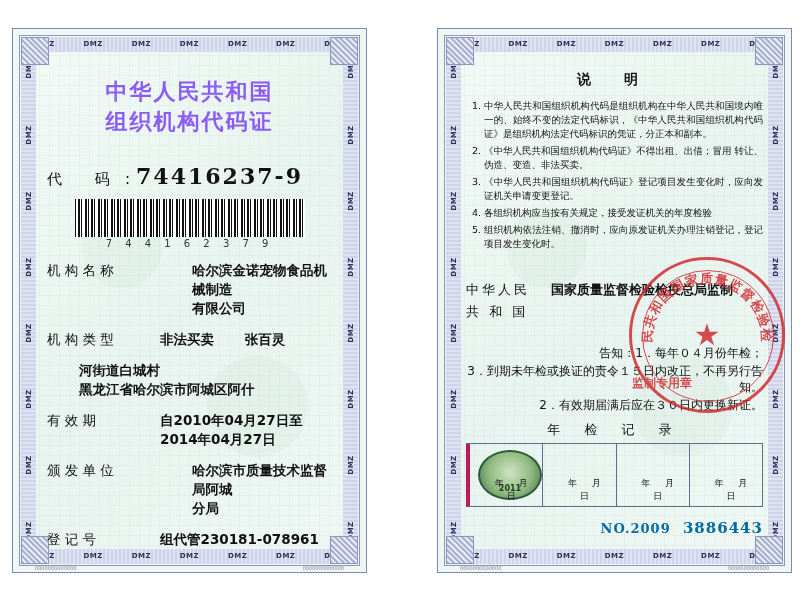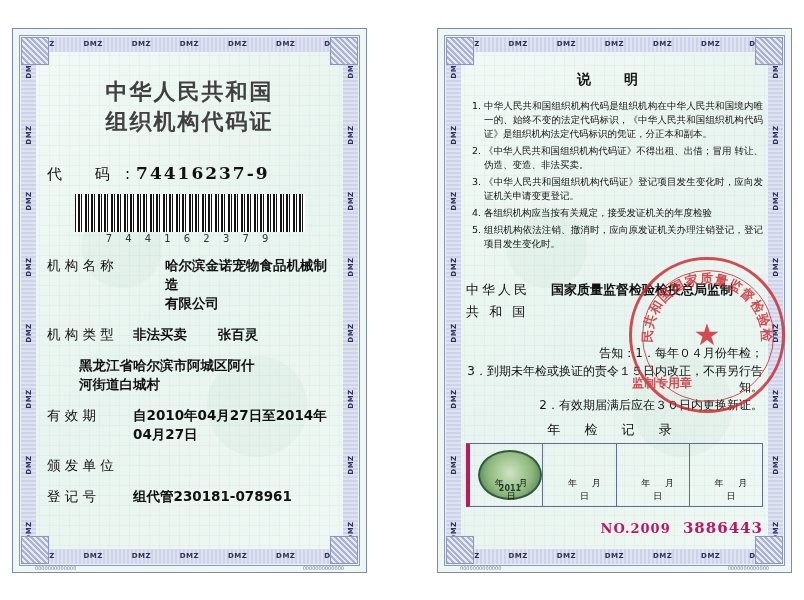--- a/index.html
+++ b/index.html
@@ -86,53 +86,53 @@
     position:absolute;
     left:28px;right:28px;top:30px;bottom:30px;
     color:#111;
   }
 
   
   .title{
     text-align:center;
     font-family:"DejaVu Sans","Liberation Sans",sans-serif;
     font-weight:bold;
-    color:#404040;
+    color:#8b5cf6;
     font-size:22px;
     line-height:30px;
     letter-spacing:2px;
     margin-top:18px;
   }
   .title .l2{font-size:22px;}
 
   .code-row{
     display:flex;align-items:baseline;margin-top:26px;padding-left:6px;
   }
   .code-label{
     font-size:15px;color:#111;letter-spacing:14px;width:78px;
   }
   .code-colon{font-size:15px;margin-right:6px;}
   .code-value{
     font-family:"DejaVu Serif","Liberation Serif",serif;
-    font-weight:bold;font-size:17px;letter-spacing:2px;
+    font-weight:bold;font-size:22px;letter-spacing:2px;
   }
 
   .barcode{
     margin:10px auto 0 auto;
     width:230px;height:38px;
     background:repeating-linear-gradient(90deg,
       #111 0 1px,#fff 1px 3px,#111 3px 5px,#fff 5px 6px,#111 6px 7px,#fff 7px 10px,
       #111 10px 12px,#fff 12px 13px);
   }
   .barcode-caption{
     text-align:center;font-size:10px;letter-spacing:5px;margin-top:1px;color:#333;
   }
 
   .field{
-    display:flex;margin-top:12px;padding-left:6px;font-size:13.5px;line-height:19px;
+    display:flex;margin-top:12px;padding-left:6px;font-size:13.5px;line-height:19px;gap:27px;
   }
   .field .lab{
     width:86px;flex:0 0 86px;color:#111;white-space:nowrap;
   }
   .field .val{
     font-weight:bold;color:#111;
   }
   .field .val .sub{display:block;font-weight:bold;margin-left:32px;}
   .field .val .nm2{margin-left:26px;}
 
@@ -198,21 +198,21 @@
   }
   .seal-img{
     position:absolute;left:8px;top:6px;width:60px;height:46px;border-radius:50%;
     background:radial-gradient(circle at 50% 45%,#cfe4c2 0%,#8fb97e 55%,#3f6d4a 100%);
     border:2px solid #2f5b3c;
   }
   .seal-img .yr{
     position:absolute;left:0;right:0;bottom:5px;text-align:center;font-size:8px;color:#1d3f29;font-weight:bold;
   }
   .nobox{
-    margin-top:12px;text-align:right;color:#be185d;font-weight:bold;
+    margin-top:12px;text-align:right;color:#0369a1;font-weight:bold;
     font-family:"DejaVu Serif","Liberation Serif",serif;font-size:15px;letter-spacing:1px;
   }
   .nobox .no-label{font-size:13px;margin-right:6px;}
   .watermark{
     position:absolute;left:0;right:0;top:0;bottom:0;
     background:
       radial-gradient(circle at 30% 40%, rgba(160,200,180,.10) 0 40px, rgba(0,0,0,0) 41px),
       radial-gradient(circle at 70% 70%, rgba(160,200,180,.10) 0 50px, rgba(0,0,0,0) 51px);
     pointer-events:none;
   }
@@ -306,32 +306,36 @@
       <div class="field">
         <span class="lab">机 构 类 型</span>
         <span class="val">
           <span>非法买卖</span>
           <span class="nm2">张百灵</span>
         </span>
       </div>
 
       <div class="field">
         <span class="val">
+          <span class="sub">河街道白城村</span>
           <span class="sub">黑龙江省哈尔滨市阿城区阿什</span>
-          <span class="sub">河街道白城村</span>
         </span>
       </div>
 
       <div class="field">
         <span class="lab">有 效 期</span>
         <span class="val">自2010年04月27日至2014年04月27日</span>
       </div>
 
       <div class="field">
         <span class="lab">颁 发 单 位</span>
+        <span class="val">
+          <span class="sub">哈尔滨市质量技术监督局阿城</span>
+          <span class="sub">分局</span>
+        </span>
       </div>
 
       <div class="field">
         <span class="lab">登 记 号</span>
         <span class="val">组代管230181-078961</span>
       </div>
     </div>
   </div>
 
   <div class="card">

